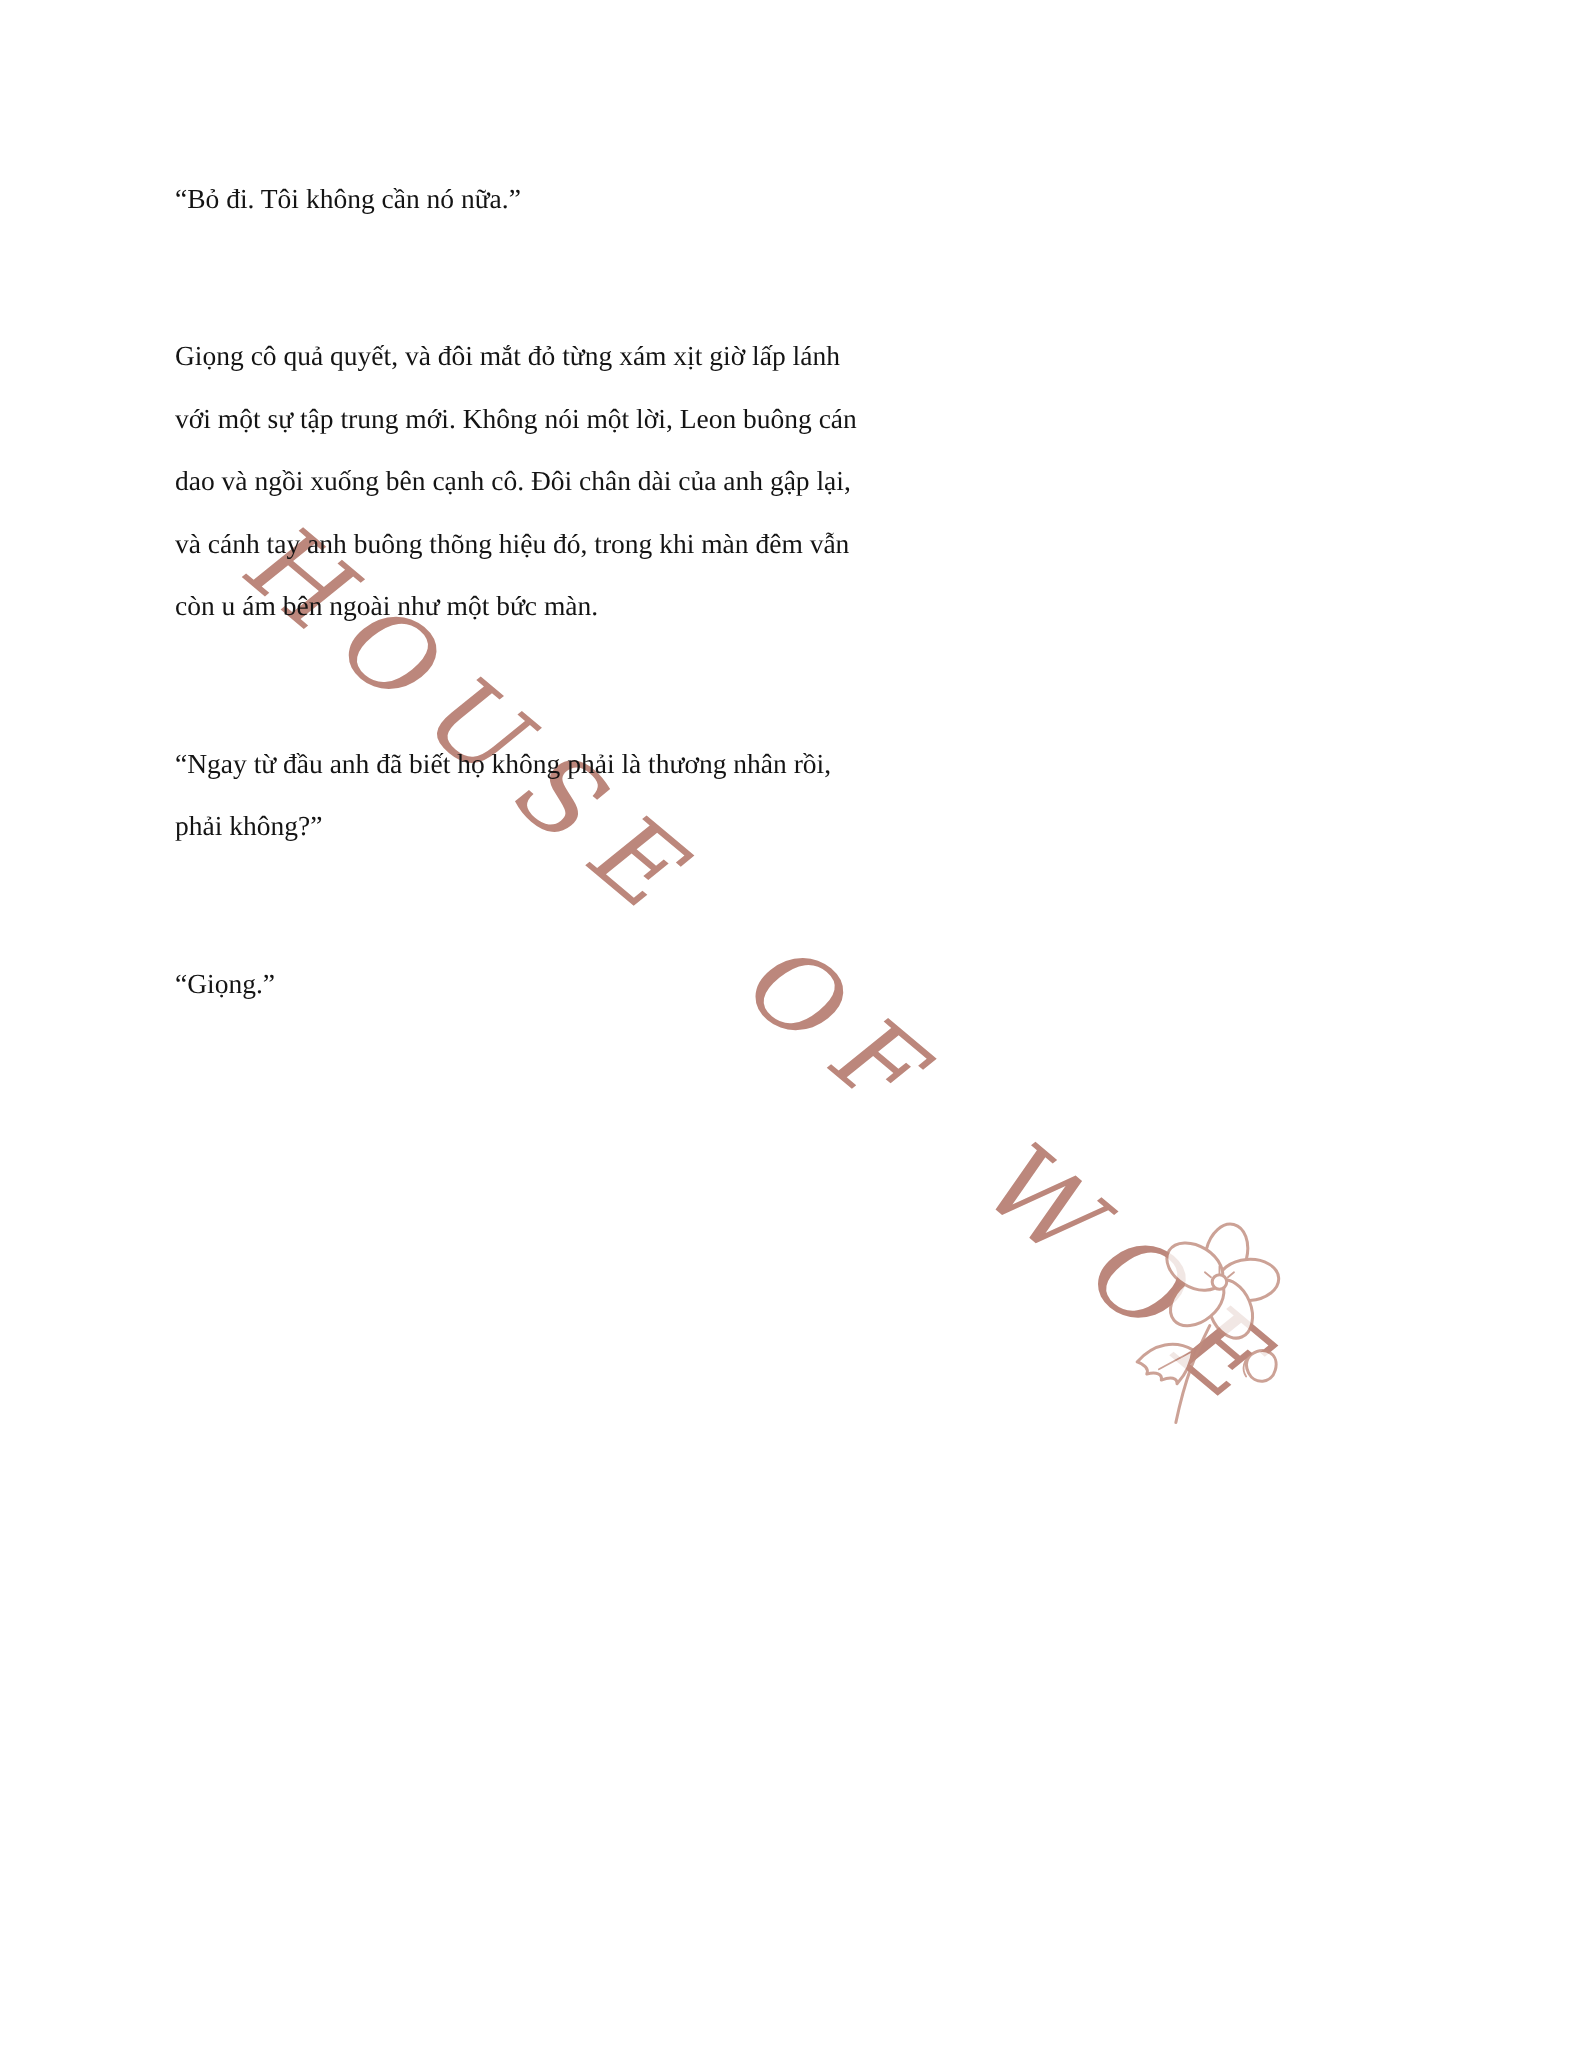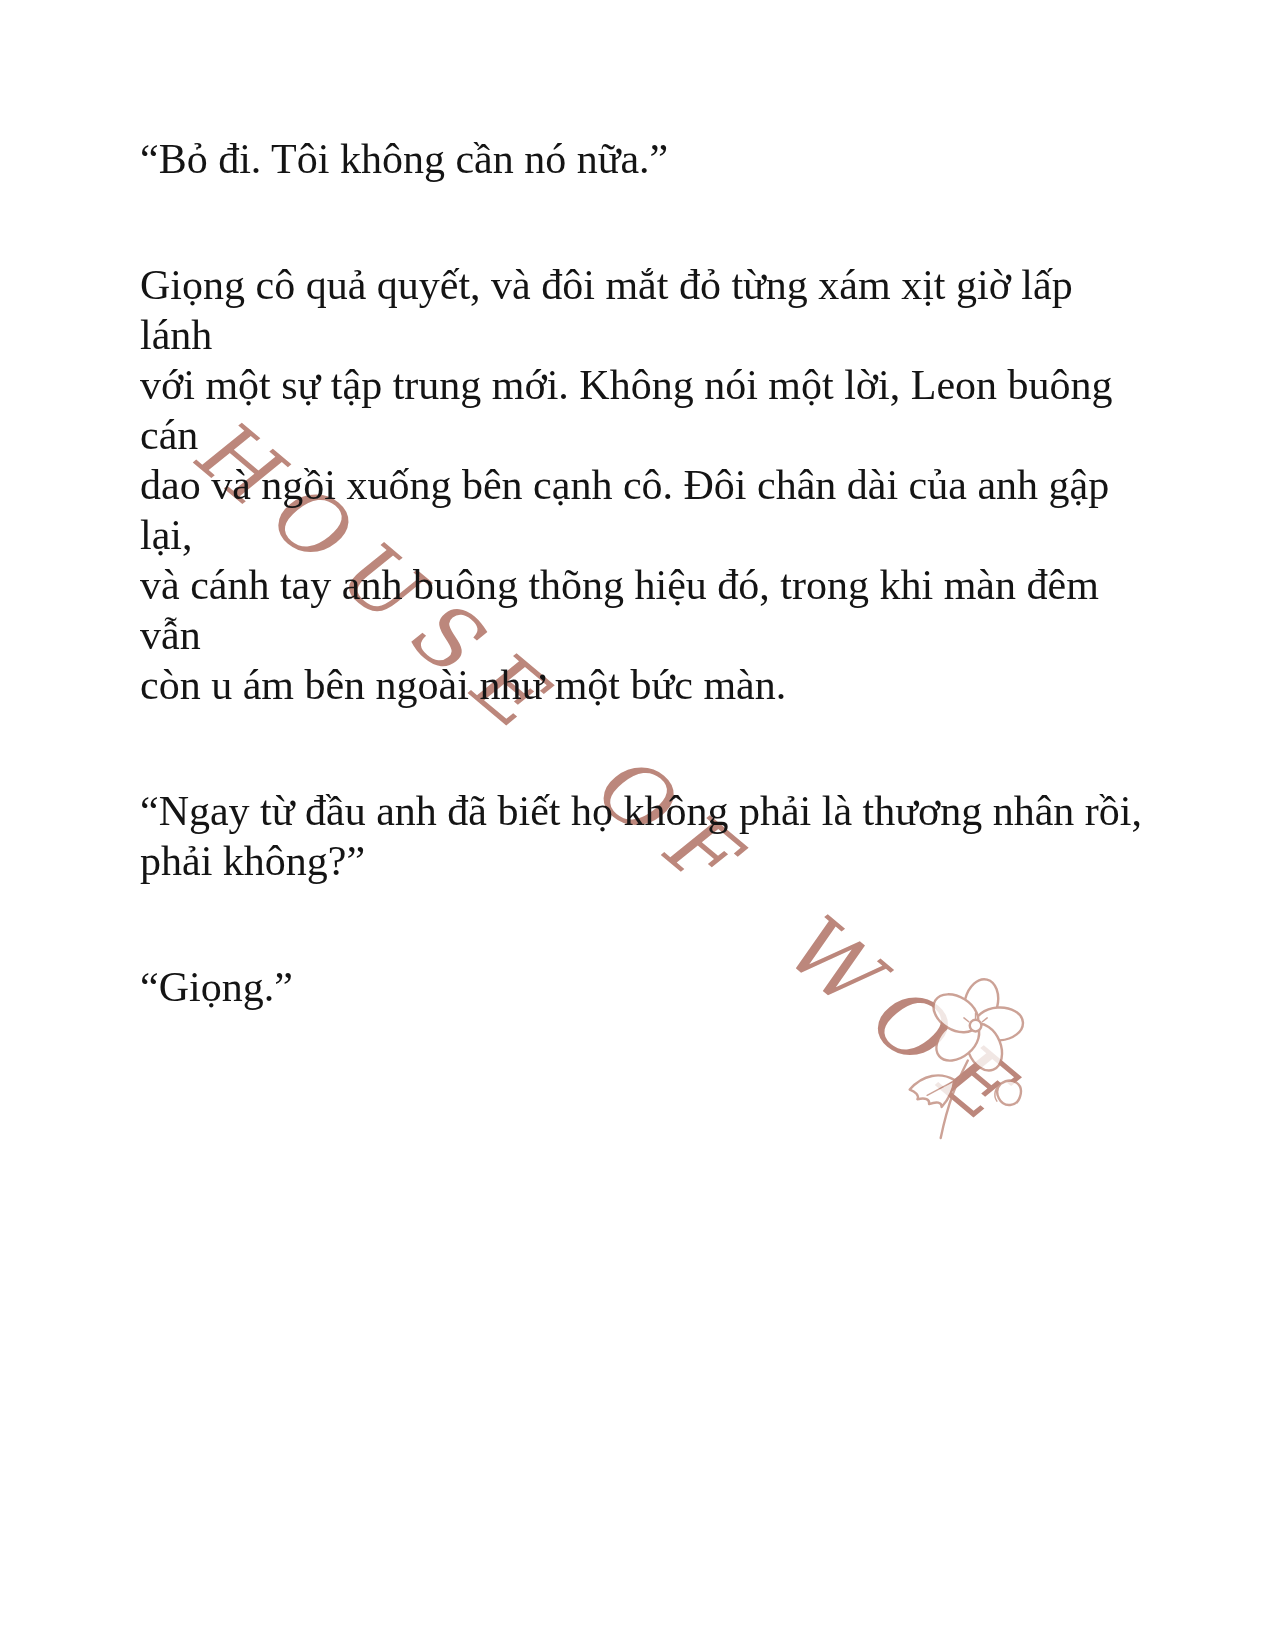--- a/index.html
+++ b/index.html
@@ -17,21 +17,21 @@
   .content {
     position: absolute;
     left: 140px;
     top: 134px;
     width: 1005px;
     z-index: 2;
     color: #141414;
   }
   .content p {
     margin: 0 0 76px 0;
-    font-size: 42px;
+    font-size: 22px;
     line-height: 50px;
     white-space: pre-line; 
   }
 
   
   .watermark {
     position: absolute;
     left: 240px;
     top: 408px;
     z-index: 1;

